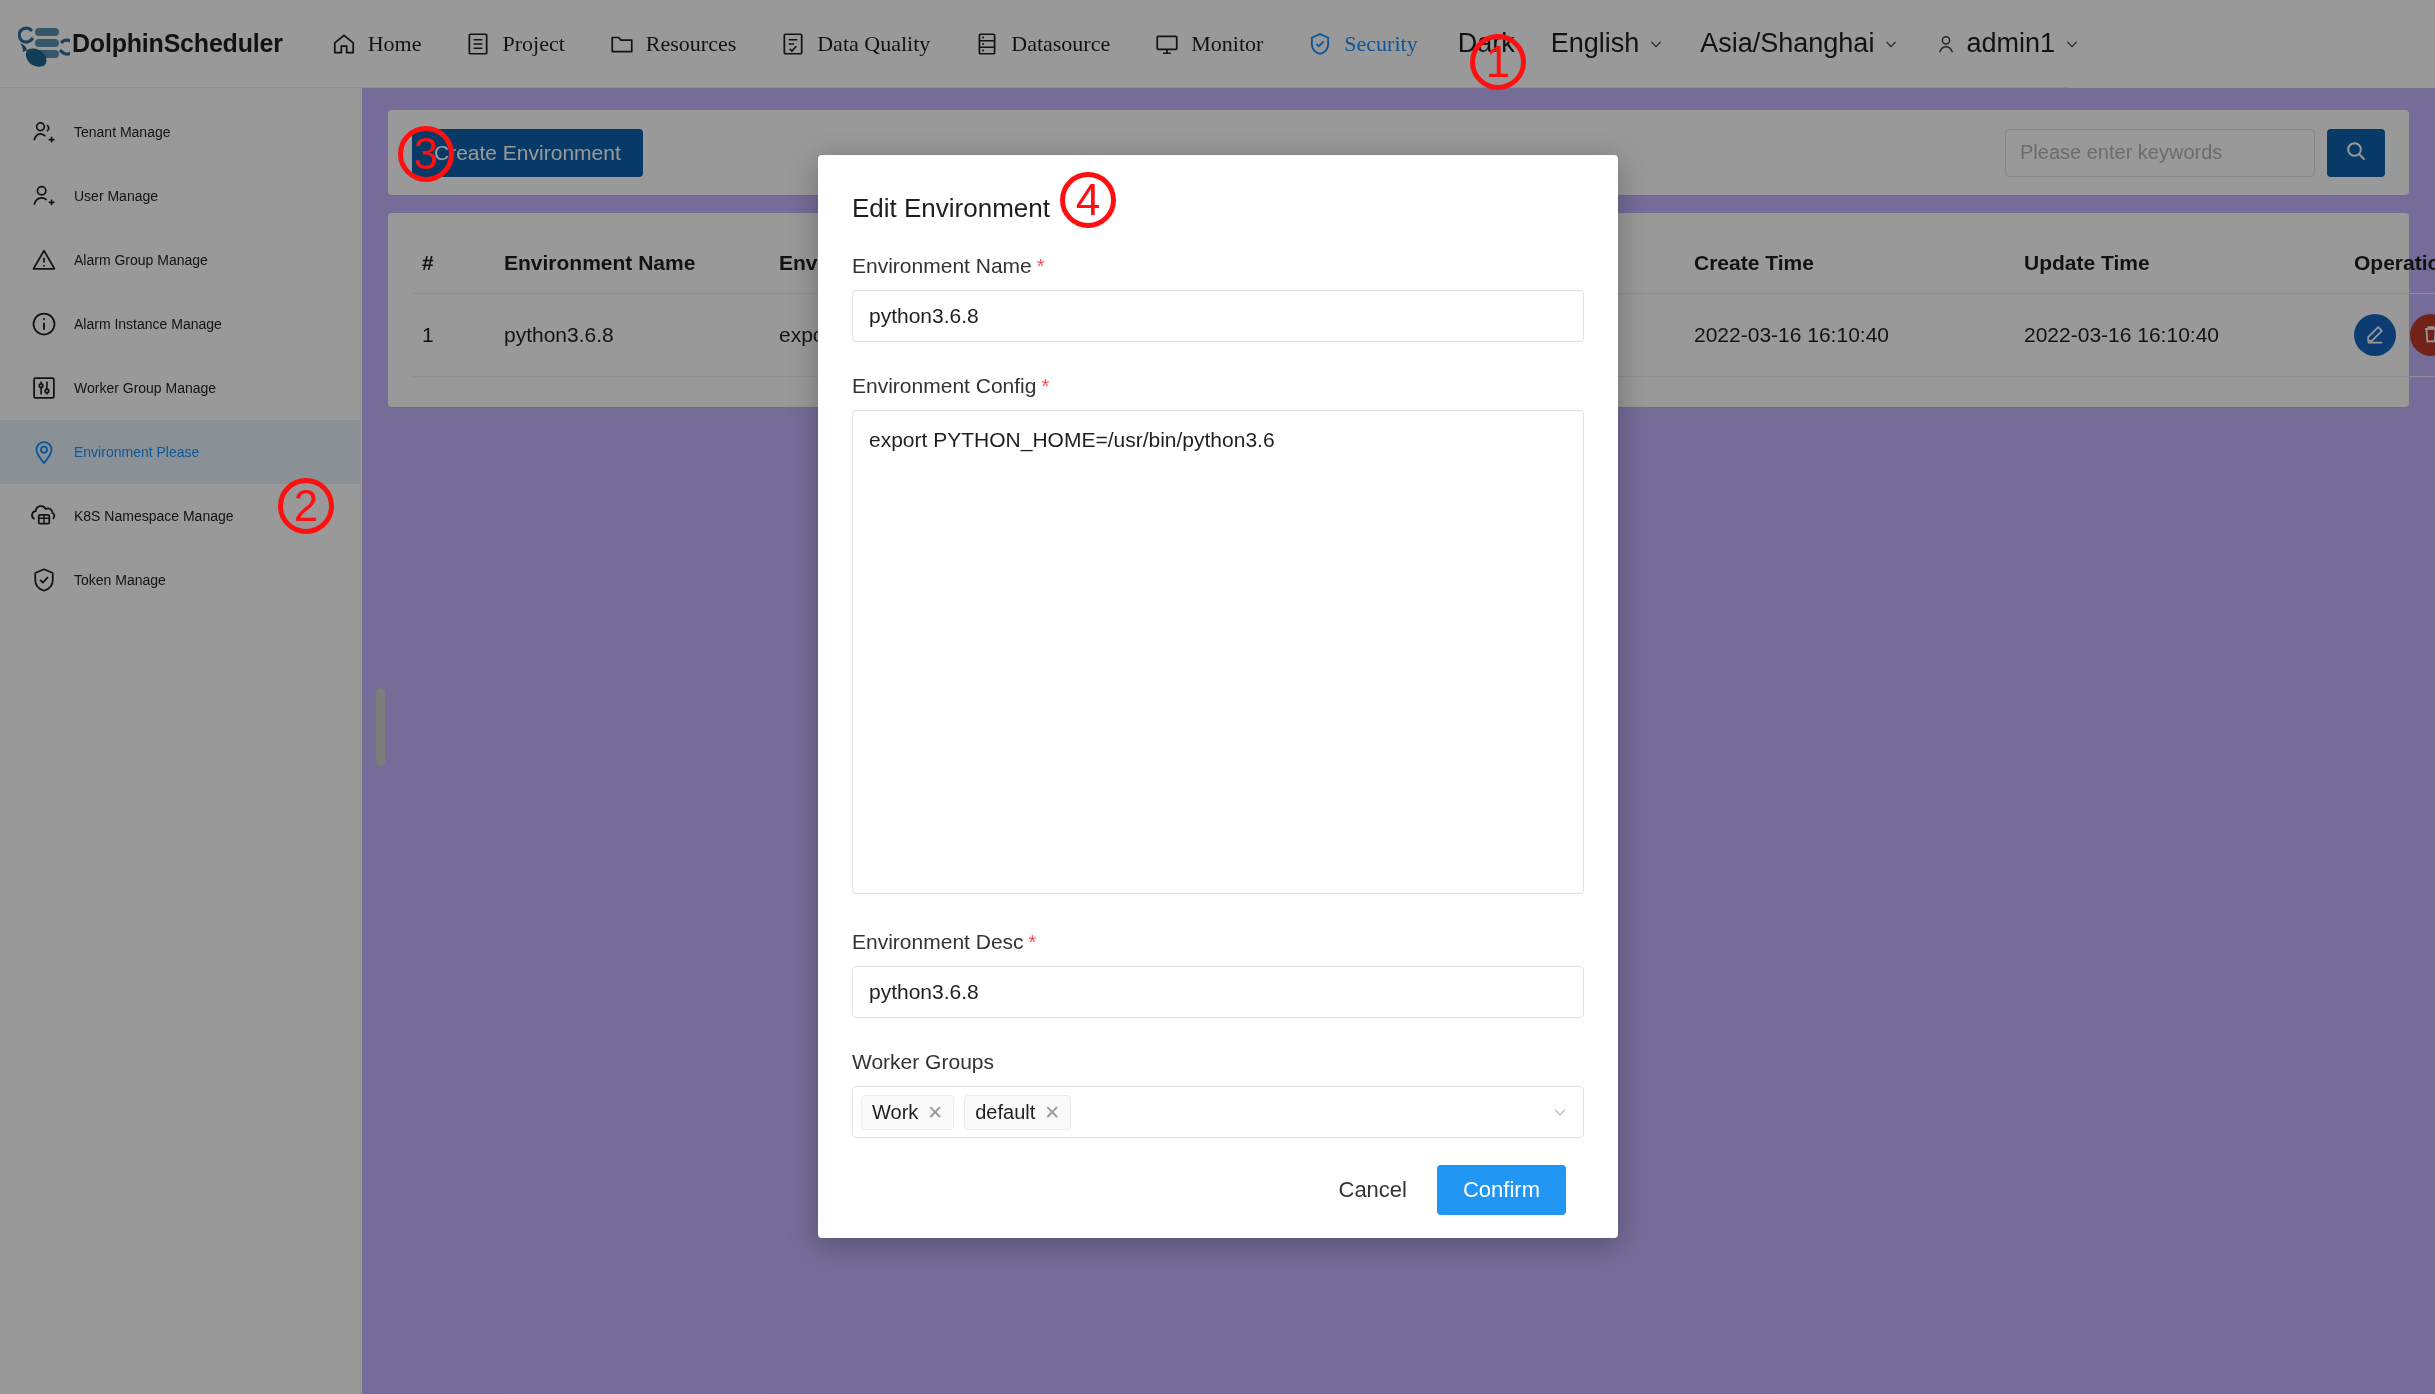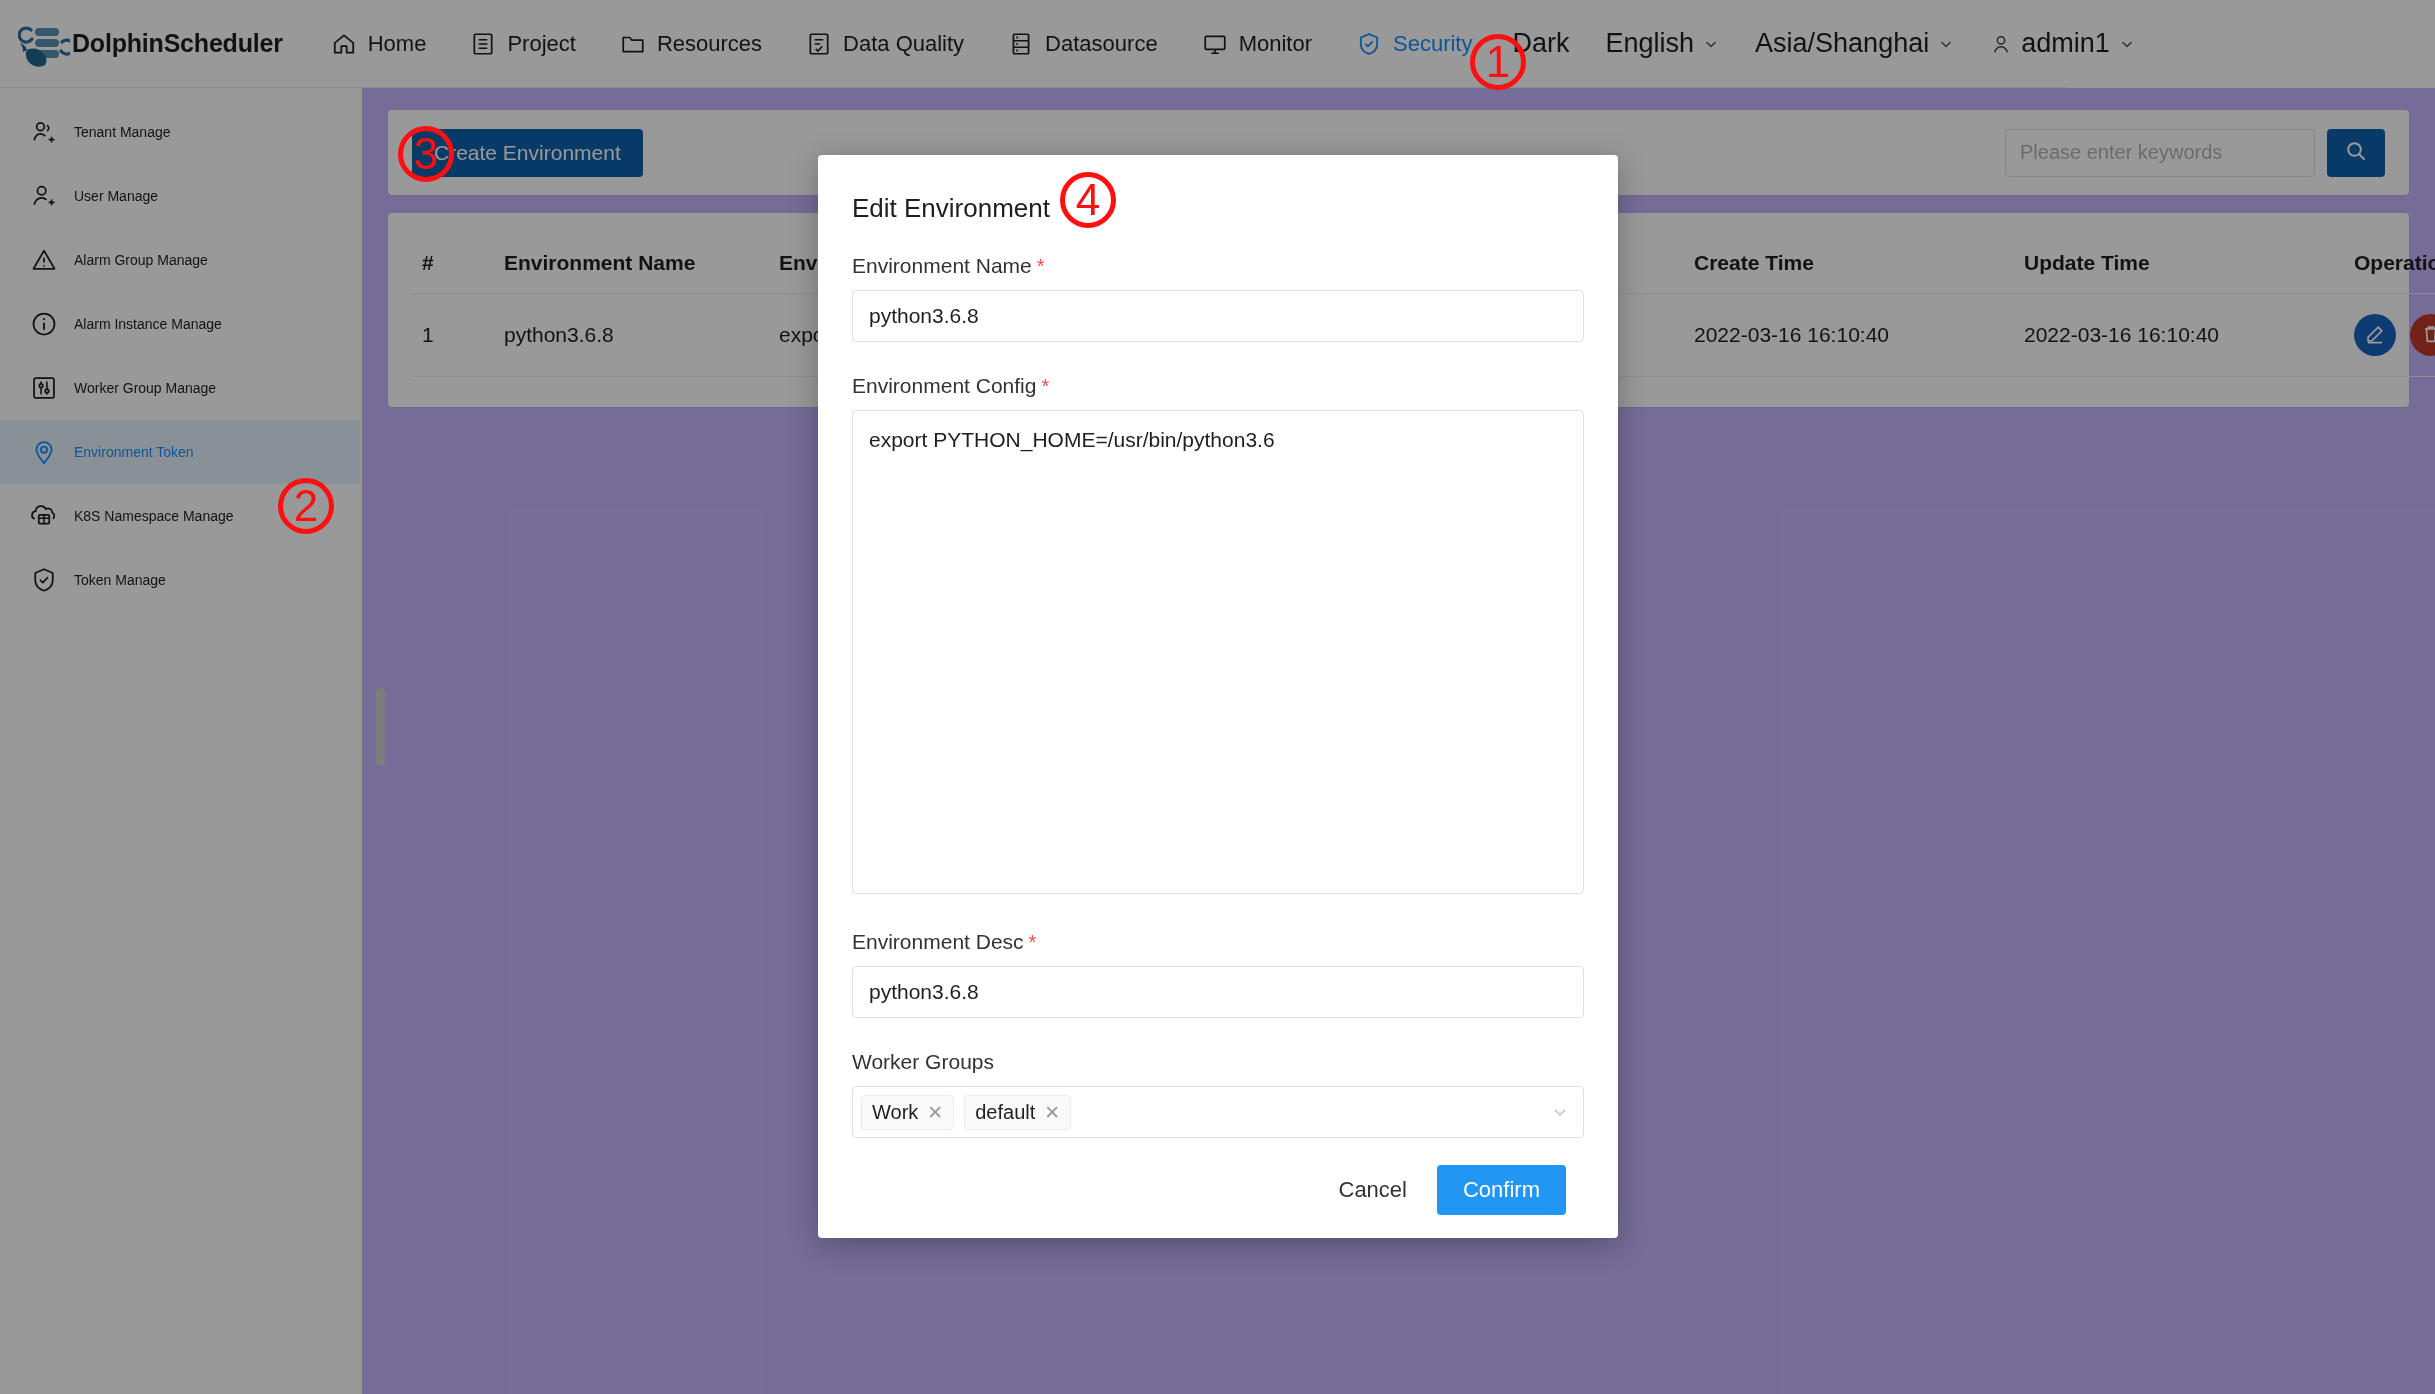--- a/index.html
+++ b/index.html
@@ -33,21 +33,21 @@
   .brand{display:flex;align-items:center;margin-left:18px;margin-right:26px;}
   .brand-logo{width:52px;height:48px;position:relative;flex:none;}
   .brand-name{
     font-size:25px;color:#1f1f1f;font-weight:600;letter-spacing:-0.2px;
     margin-left:2px;white-space:nowrap;
   }
   .nav{display:flex;align-items:center;}
   .nav-item{
     display:flex;align-items:center;gap:11px;
     padding:0 22px;height:88px;
-    font-size:22px;color:#1f1f1f;white-space:nowrap;cursor:pointer;
+    font-size:22px;color:#1f1f1f;white-space:nowrap;cursor:pointer;font-family:Liberation Serif, serif;
   }
   .nav-item.active{color:#1890ff;}
   .nav-ico{width:26px;height:26px;display:block;flex:none;}
   .nav-ico svg{display:block;width:26px;height:26px;}
 
   .header-right{
     margin-left:auto;display:flex;align-items:center;
     padding-right:24px;gap:0px;
   }
   .hr-item{
@@ -401,21 +401,21 @@
     </div>
 
 
     <div class="side-item active">
       <span class="side-ico">
         <svg viewBox="0 0 24 24" fill="none" stroke="#1890ff" stroke-width="1.6">
             <path d="M12 21.5c4.3-5.2 6.5-8.6 6.5-11.5a6.5 6.5 0 1 0-13 0c0 2.9 2.2 6.3 6.5 11.5z"></path>
             <circle cx="12" cy="10" r="2.6"></circle>
           </svg>
       </span>
-      <span>Environment Token</span>
+      <span>Environment Please</span>
     </div>
 
     <div class="side-item">
       <span class="side-ico">
         <svg viewBox="0 0 24 24" fill="none" stroke="#1f1f1f" stroke-width="1.5">
             <path d="M4 14.5a3.4 3.4 0 0 1 .9-6.6A4.6 4.6 0 0 1 13.6 6a3.8 3.8 0 0 1 5.6 3.3c1.6.5 2.4 3.2.5 5.2"></path>
             <rect x="7.5" y="11" width="9" height="7.5" rx="1"></rect>
             <path d="M7.5 14h9M12 11v7.5" stroke-width="1.3"></path>
           </svg>
       </span>

